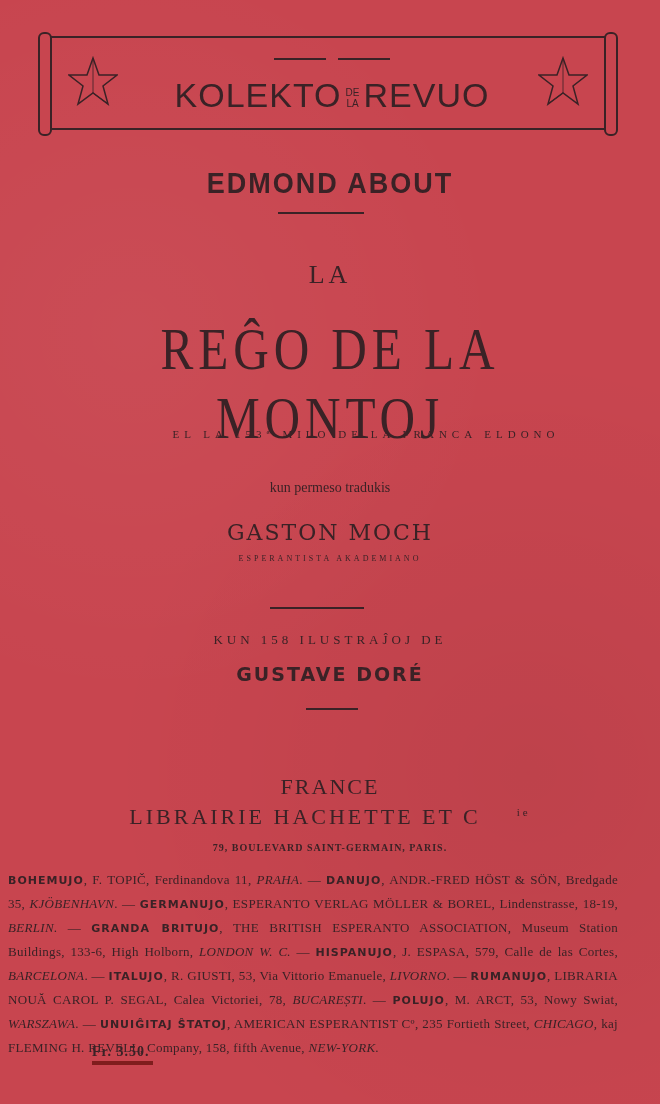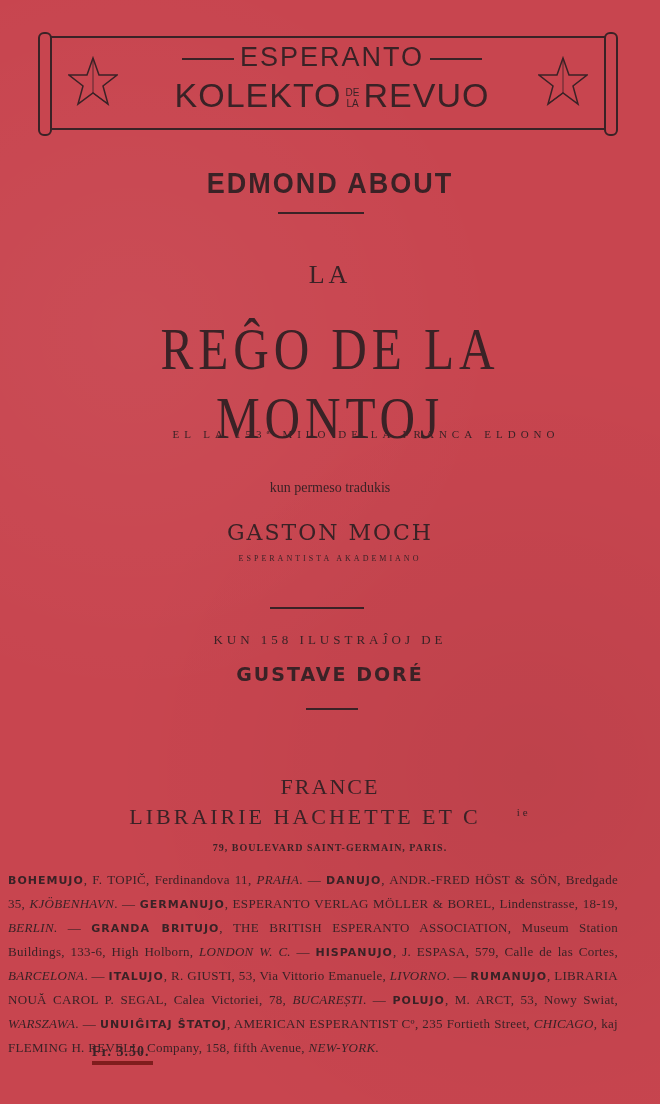--- a/index.html
+++ b/index.html
@@ -62,21 +62,21 @@
         <polyline points="25,2 25,37 40,48 M1,19 35,30" fill="none" stroke="#3a2226" stroke-width="0.8"></polyline>
       </svg>
   </div>
   <div class="star" style="right:22px;">
     <svg viewBox="0 0 50 50">
         <polygon points="25,2 31,19 49,19 35,30 40,48 25,37 10,48 15,30 1,19 19,19" fill="none" stroke="#3a2226" stroke-width="1.5"></polygon>
         <polyline points="25,2 25,37 10,48" fill="none" stroke="#3a2226" stroke-width="0.8"></polyline>
       </svg>
   </div>
   <div class="c b-top" style="left:-44px;">
-    <span class="dash"></span><span>ESPERANTO</span><span class="dash"></span>
+    <span class="dash"></span><span class="dash"></span>
   </div>
   <div class="c b-bot" style="left:-44px;">
     <span>KOLEKTO</span><span class="dela"><span>DE</span><br><span>LA</span></span><span>REVUO</span>
   </div>
 </div>
 
 <div class="c author">EDMOND ABOUT</div>
 <div class="rule" style="left:278px; width:86px; top:212px;"></div>
 <div class="c la">LA</div>
 <div class="c title">REĜO DE LA MONTOJ</div>

